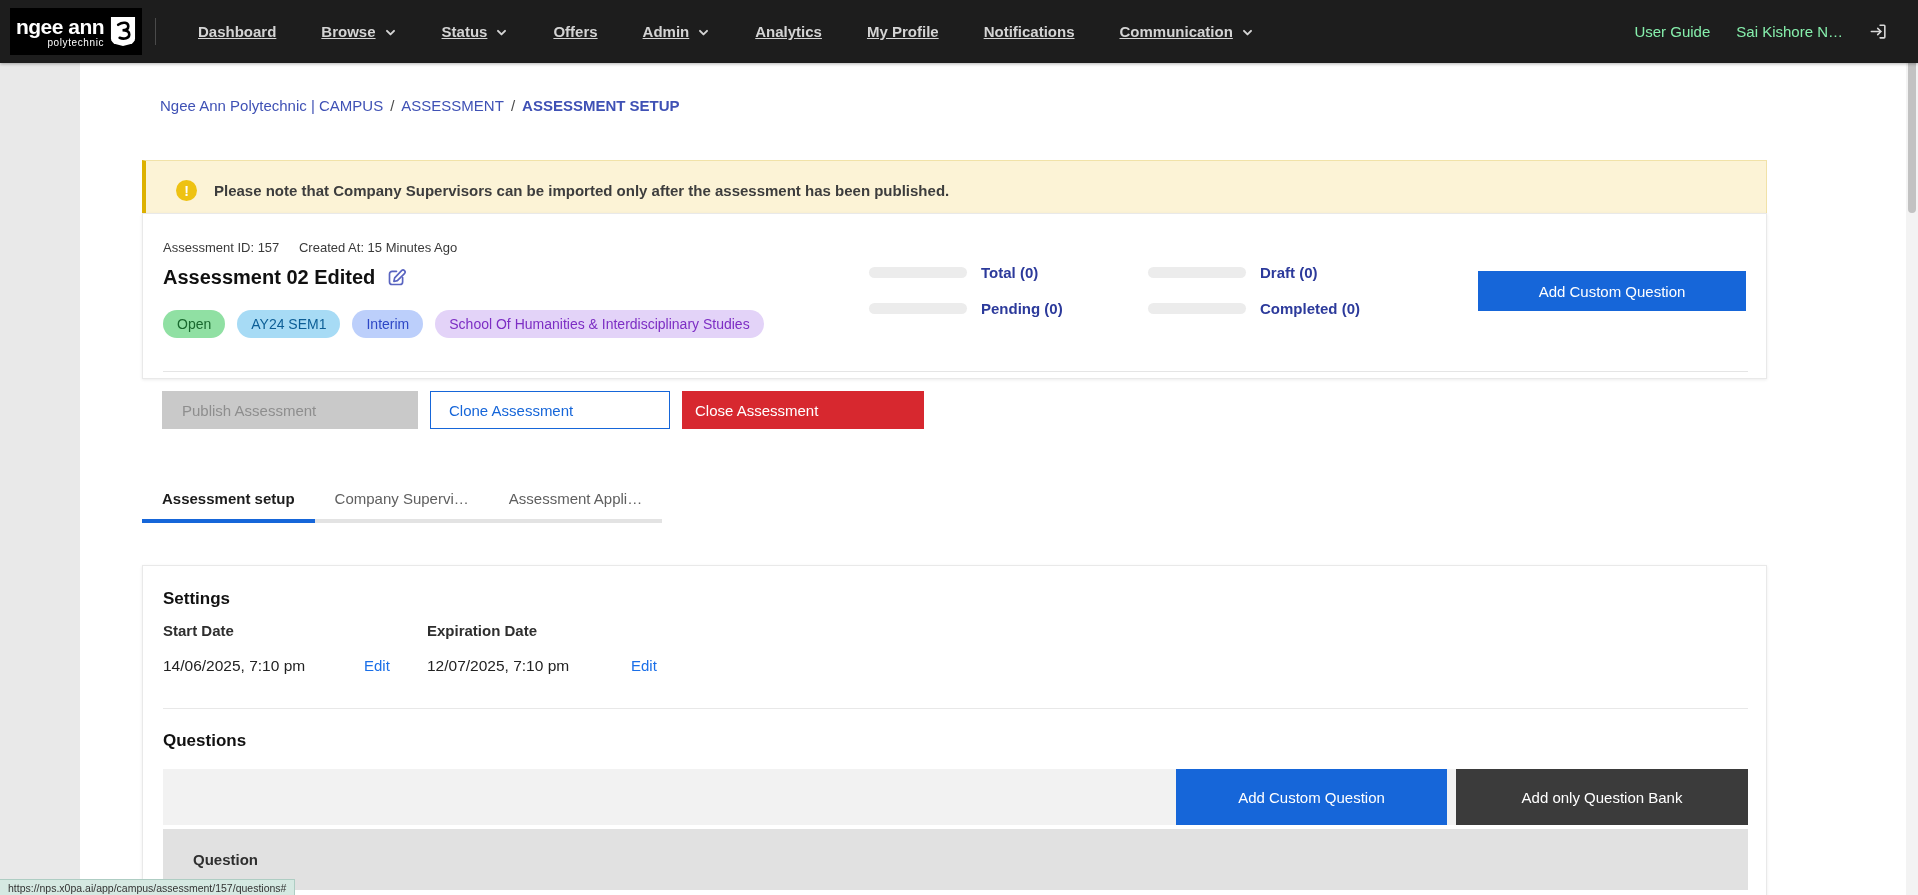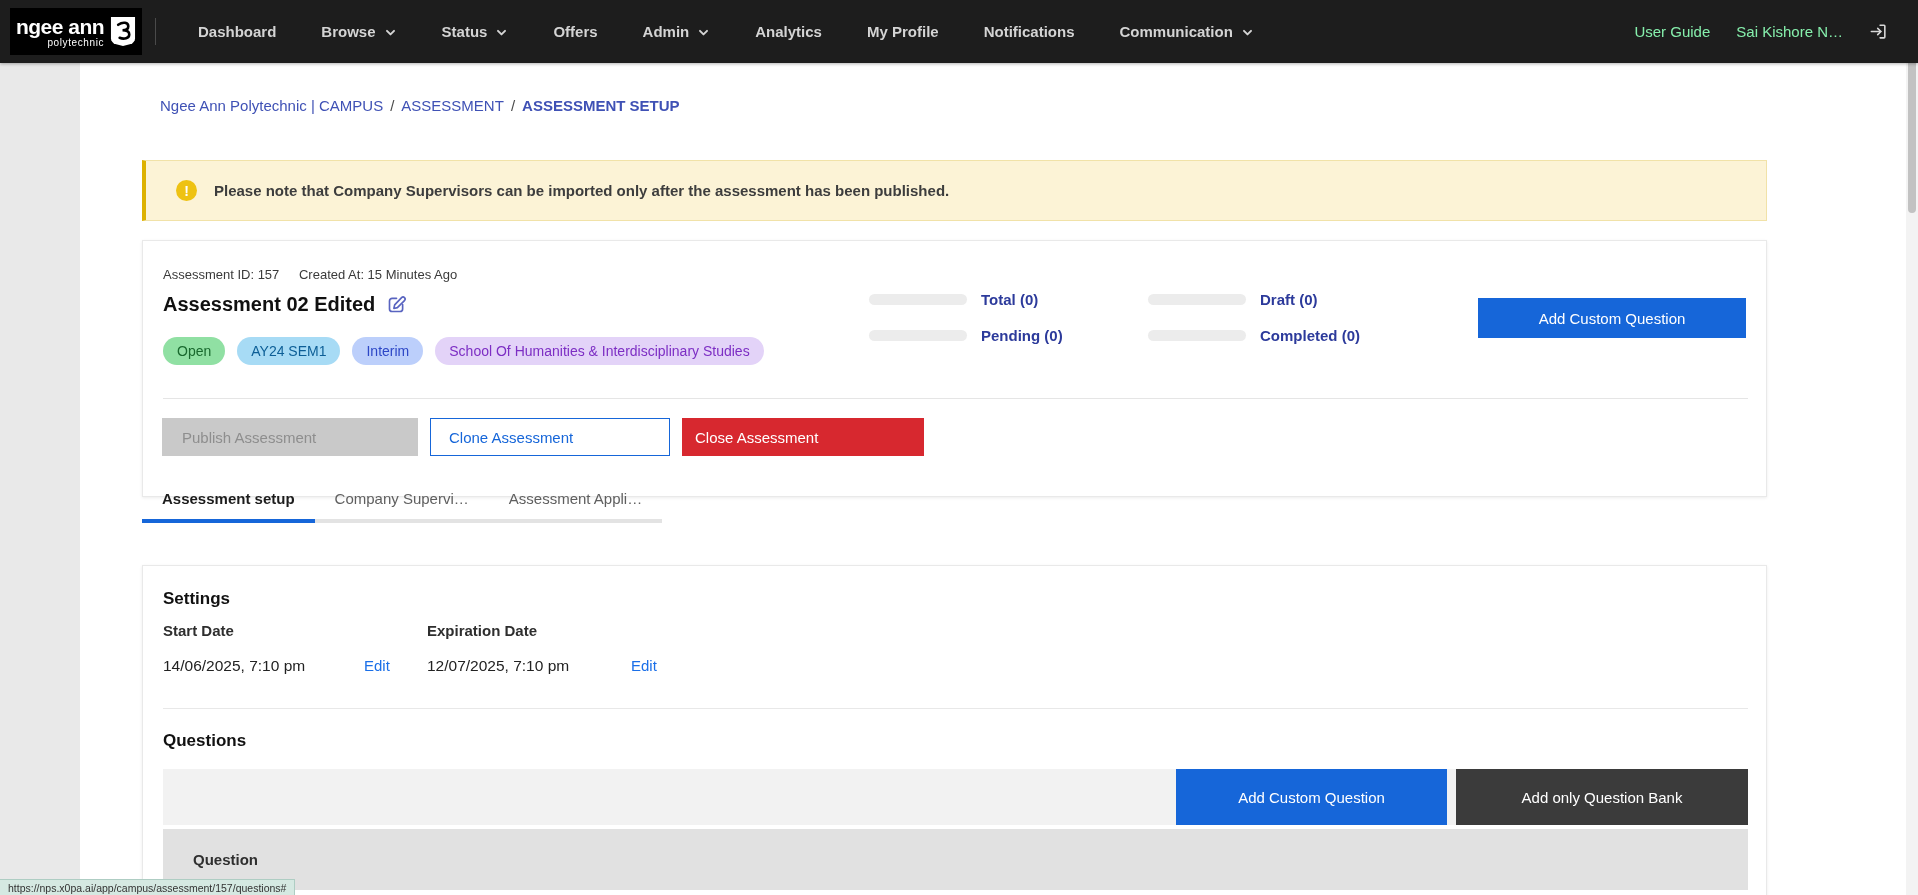--- a/index.html
+++ b/index.html
@@ -10,21 +10,21 @@
   .navbar { position:absolute; top:0; left:0; width:1918px; height:63px; background:#1d1d1d;
             display:flex; align-items:center; z-index:30; box-shadow:0 1px 3px rgba(0,0,0,.3); }
   .logo-box { margin-left:10px; width:132px; height:47px; background:#000; display:flex;
               align-items:center; justify-content:center; gap:6px; cursor:pointer; flex:none; }
   .logo-text { color:#fff; text-align:right; line-height:1; }
   .logo-line1 { font-size:21px; font-weight:700; letter-spacing:-0.5px; }
   .logo-line2 { font-size:10px; margin-top:1px; letter-spacing:.6px; }
   .nav-sep { width:1px; height:27px; background:#4a4a4a; margin-left:13px; flex:none; }
   .nav-items { display:flex; gap:45px; margin-left:42px; align-items:center; }
   .nav-item { color:#d4d4d4; font-size:15px; font-weight:700; display:flex; align-items:center;
-              gap:8px; cursor:pointer; white-space:nowrap; }
+              gap:8px; cursor:pointer; white-space:nowrap;text-decoration:underline; }
   .caret { display:flex; margin-top:2px; }
   .nav-spacer { flex:1; }
   .nav-right { display:flex; align-items:center; gap:26px; margin-right:30px; color:#86efac;
                font-size:15px; white-space:nowrap; }
   .nav-right .nav-link { cursor:pointer; }
   .logout-btn { display:flex; align-items:center; cursor:pointer; }
 
   
   .left-gutter { position:absolute; top:55px; left:0; width:80px; height:840px; background:#e9e9e9; }
   .scrollbar { position:absolute; top:55px; right:0; width:12px; height:840px; background:#f3f3f3; }
@@ -41,21 +41,21 @@
   
   .banner { position:absolute; top:105px; left:62px; width:1625px; height:61px; background:#fcf3d6;
             border:1px solid #f1e2a8; border-left:4px solid #ddb100; display:flex; align-items:center; }
   .banner-icon { width:21px; height:21px; border-radius:50%; background:#eec213; color:#fff; font-weight:700;
                  display:flex; align-items:center; justify-content:center; margin-left:30px; font-size:14px; flex:none; }
   .banner-text { margin-left:17px; font-size:15px; font-weight:700; color:#3d3d3d; }
 
   
   .card { position:absolute; left:62px; width:1625px; background:#fff; border:1px solid #e9e9e9;
           box-shadow:0 1px 3px rgba(0,0,0,.08); }
-  .assessment-card { top:185px; height:257px; }
+  .assessment-card { top:158px; height:166px; }
 
   .meta { position:absolute; top:26px; left:20px; font-size:13px; color:#3a3a3a; }
   .meta span { margin-right:16px; }
   .title-row { position:absolute; top:52px; left:20px; display:flex; align-items:center; gap:11px; }
   .assessment-title { font-size:20px; font-weight:700; color:#101010; }
   .edit-icon { display:flex; cursor:pointer; }
 
   .badges { position:absolute; top:96px; left:20px; display:flex; gap:12px; align-items:center; }
   .badge { height:28px; border-radius:14px; display:flex; align-items:center; padding:0 14px; font-size:14px; white-space:nowrap; }
   .badge-open    { background:#90e0a3; color:#19692e; }

